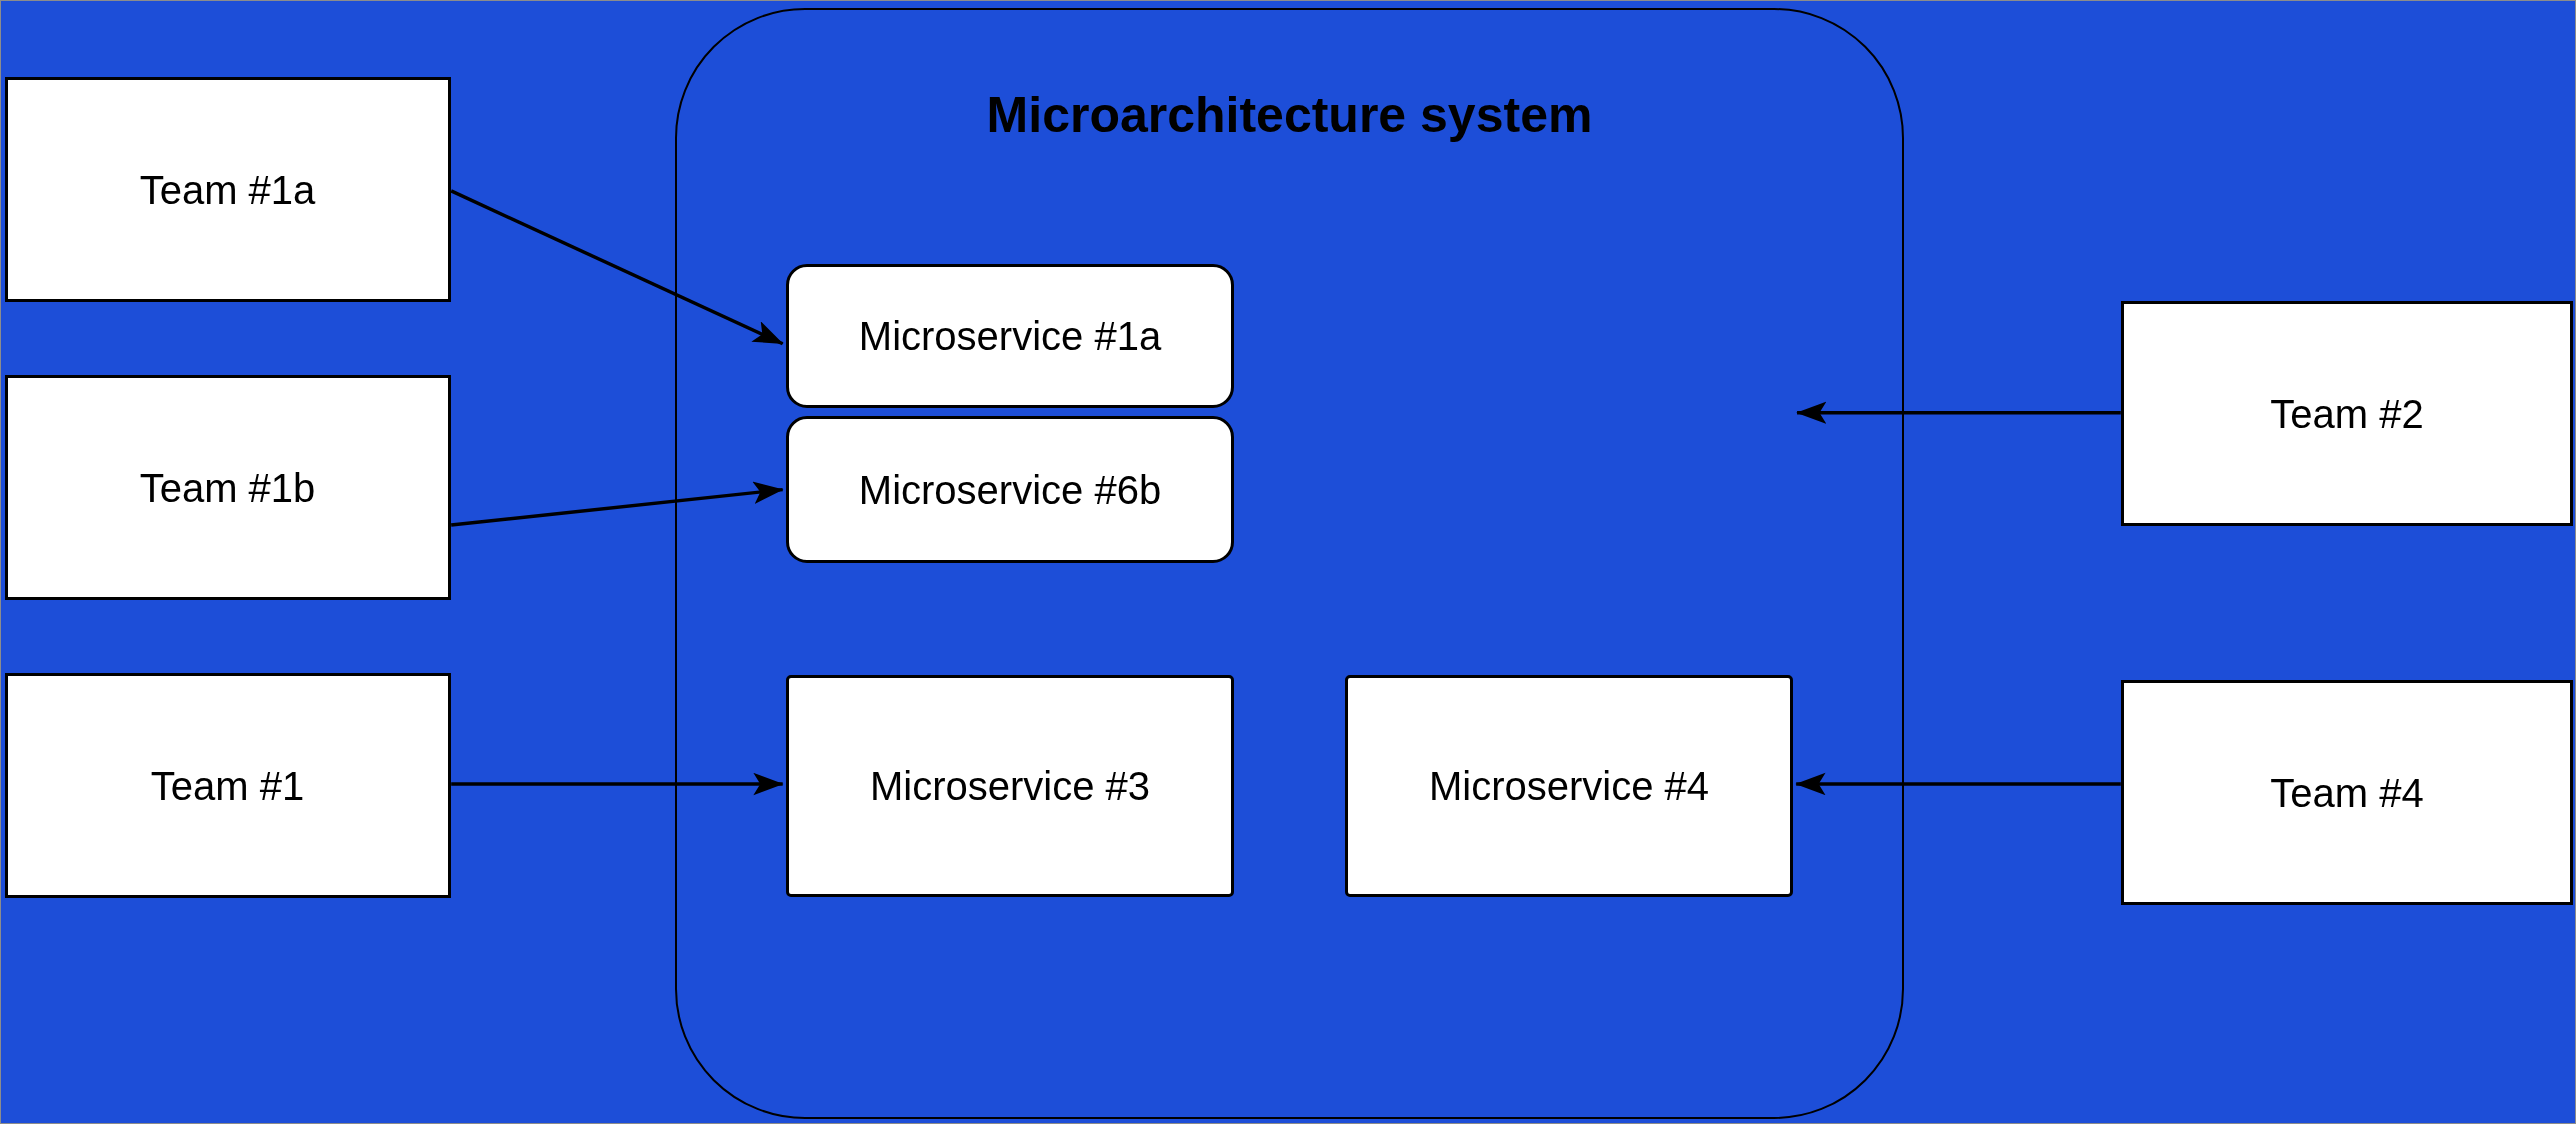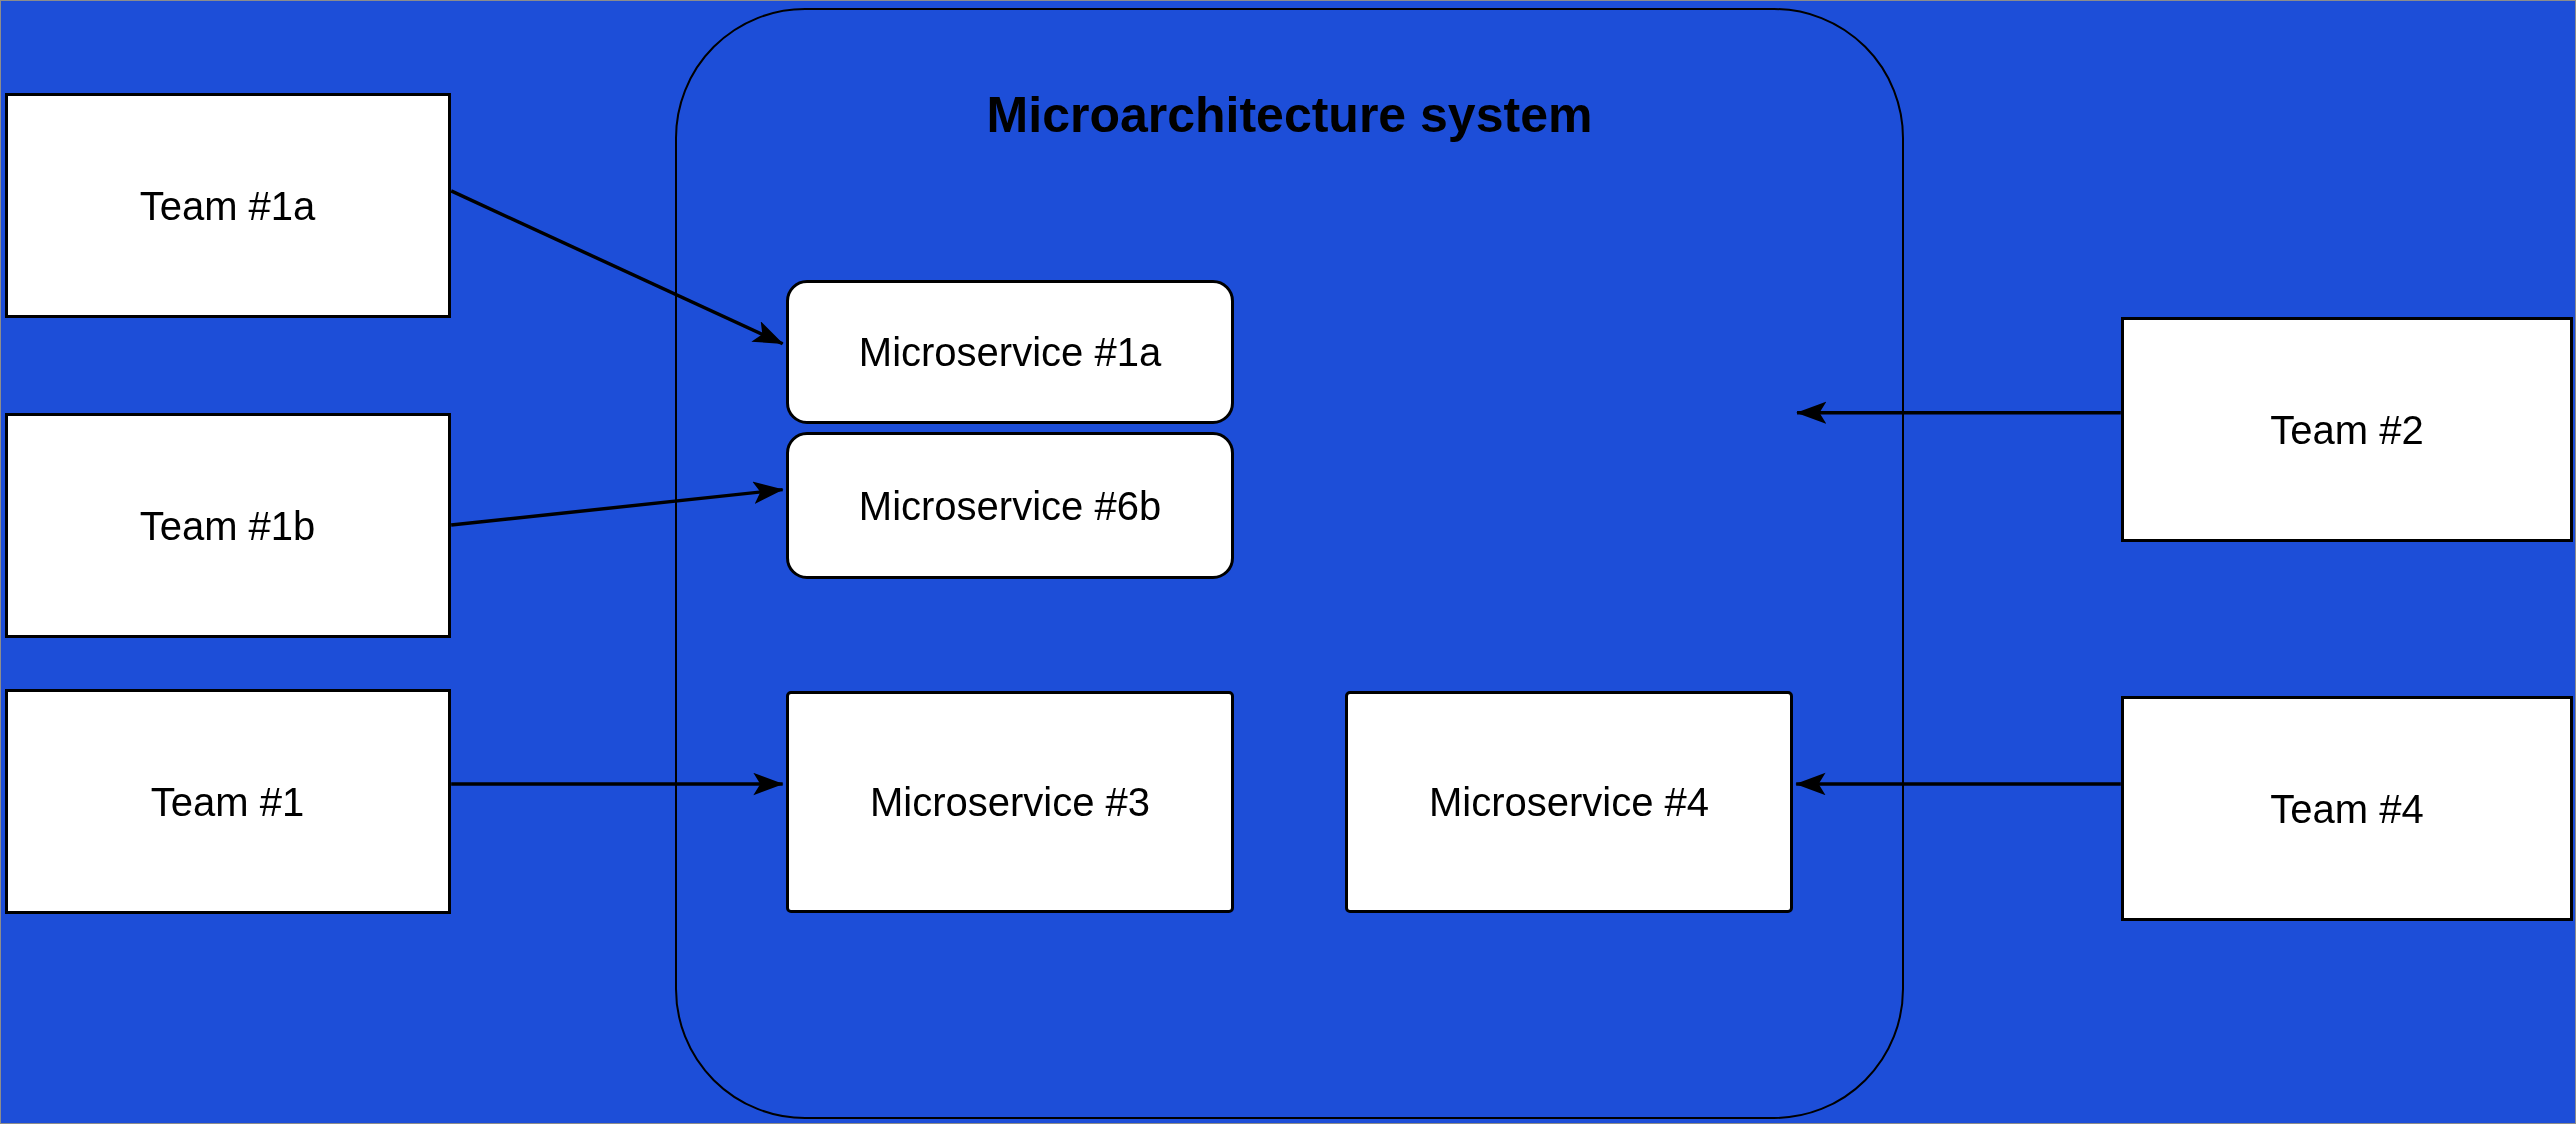--- a/index.html
+++ b/index.html
@@ -23,21 +23,20 @@
     box-sizing: border-box;
     background: #ffffff;
     border: 3.5px solid #000000;
     display: flex;
     align-items: center;
     justify-content: center;
     text-align: center;
     font-size: 40px;
     line-height: 1.2;
     color: #000000;
-    margin-top: 16px;
   }
   .team {
     border-radius: 0;
   }
   .microservice {
     border-radius: 21px;
   }
   .microservice.big-radius {
     border-radius: 5px;
   }
@@ -57,21 +56,21 @@
     left: 674px;
     top: 89px;
     width: 1229px;
     text-align: center;
     font-size: 50px;
     font-weight: bold;
     line-height: 1;
   }
   
   #team-1a { left: 3.5px;    top: 76px;  width: 446px; height: 225px; }
-  #team-1b { left: 3.5px;    top: 396px; width: 446px; height: 225px; }
+  #team-1b { left: 3.5px;    top: 374px; width: 446px; height: 225px; }
   #team-3  { left: 3.5px;    top: 672px; width: 446px; height: 225px; }
   #team-2  { left: 2120px; top: 300px; width: 452px; height: 225px; }
   #team-4  { left: 2120px; top: 679px; width: 452px; height: 225px; }
   
   #ms-1a { left: 785px;  top: 263px; width: 448px; height: 144px; }
   #ms-1b { left: 785px;  top: 415px; width: 448px; height: 147px; }
   #ms-2  { left: 1344px; top: 301px; width: 449px; height: 224px; border-radius: 28px; }
   #ms-3  { left: 785px;  top: 674px; width: 448px; height: 222px; }
   #ms-4  { left: 1344px; top: 674px; width: 448px; height: 222px; }
   #connector-layer {

